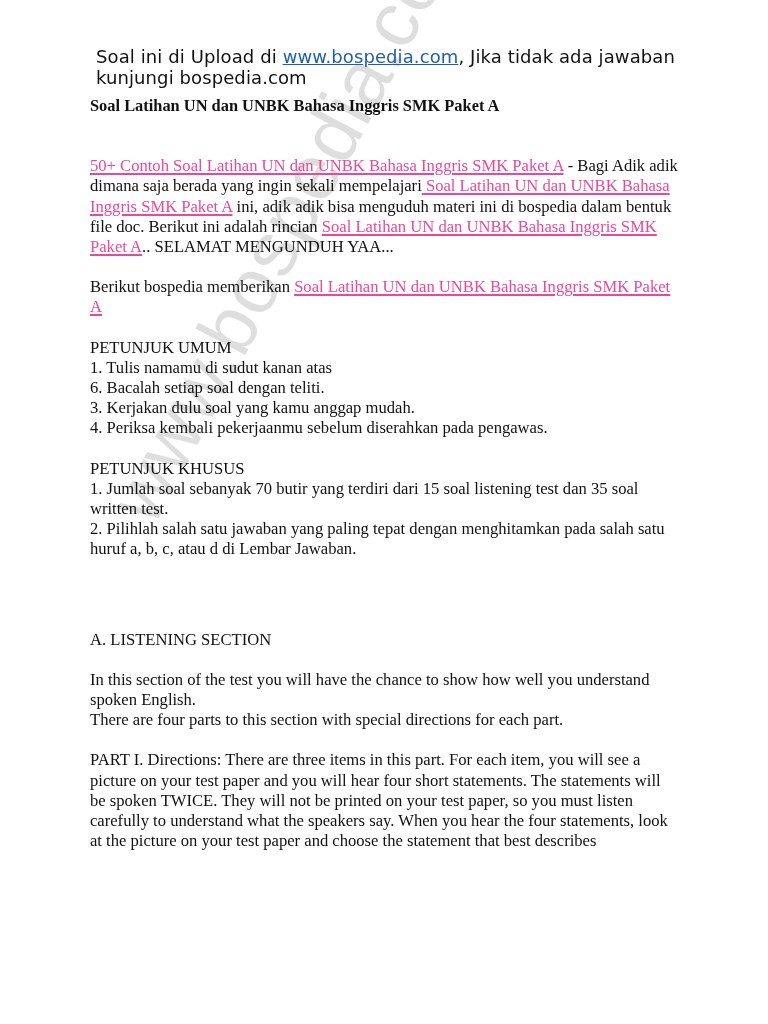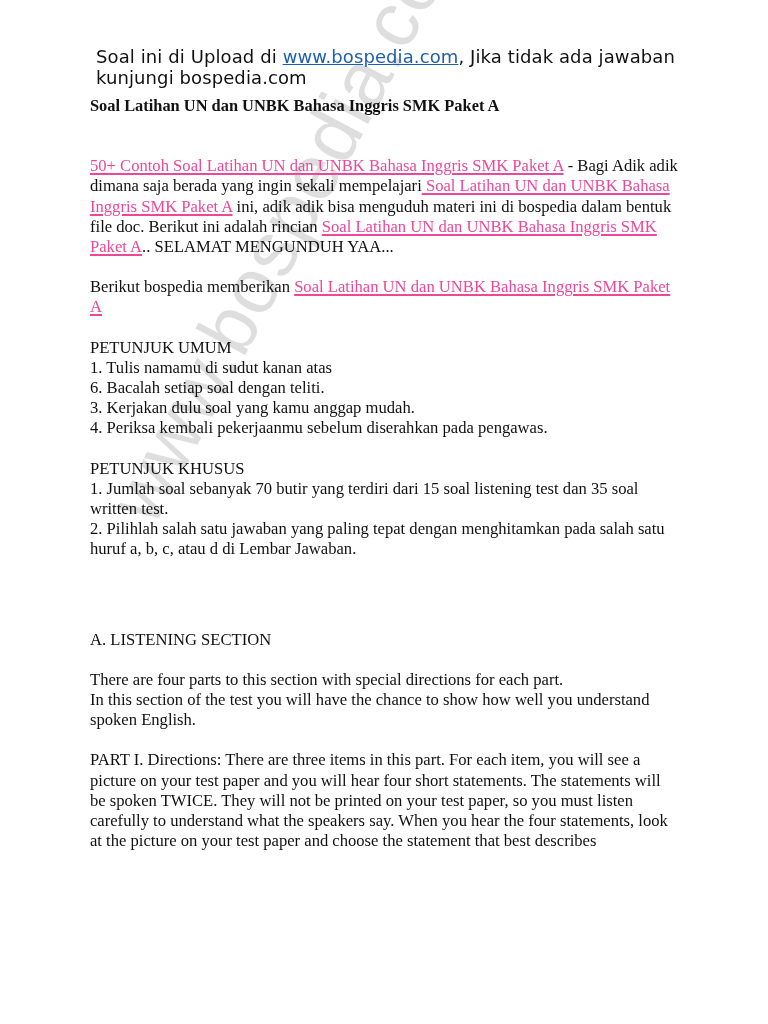--- a/index.html
+++ b/index.html
@@ -65,20 +65,20 @@
     <div class="gap2"></div>
     <div style="height:10px"></div>
 
 
     <div class="gap"></div>
 
     <p class="bold">A. LISTENING SECTION</p>
 
     <div class="gap"></div>
 
+    <p>In this section of the test you will have the chance to show how well you understand spoken English.</p>
     <p>There are four parts to this section with special directions for each part.</p>
-    <p>In this section of the test you will have the chance to show how well you understand spoken English.</p>
 
     <div class="gap"></div>
 
     <p><span class="bold">PART I. Directions:</span><span> There are three items in this part. For each item, you will see a picture on your test paper and you will hear four short statements. The statements will be spoken TWICE. They will not be printed on your test paper, so you must listen carefully to understand what the speakers say. When you hear the four statements, look at the picture on your test paper and choose the statement that best describes</span></p>
   </div>
 </div>
 
 </body></html>

